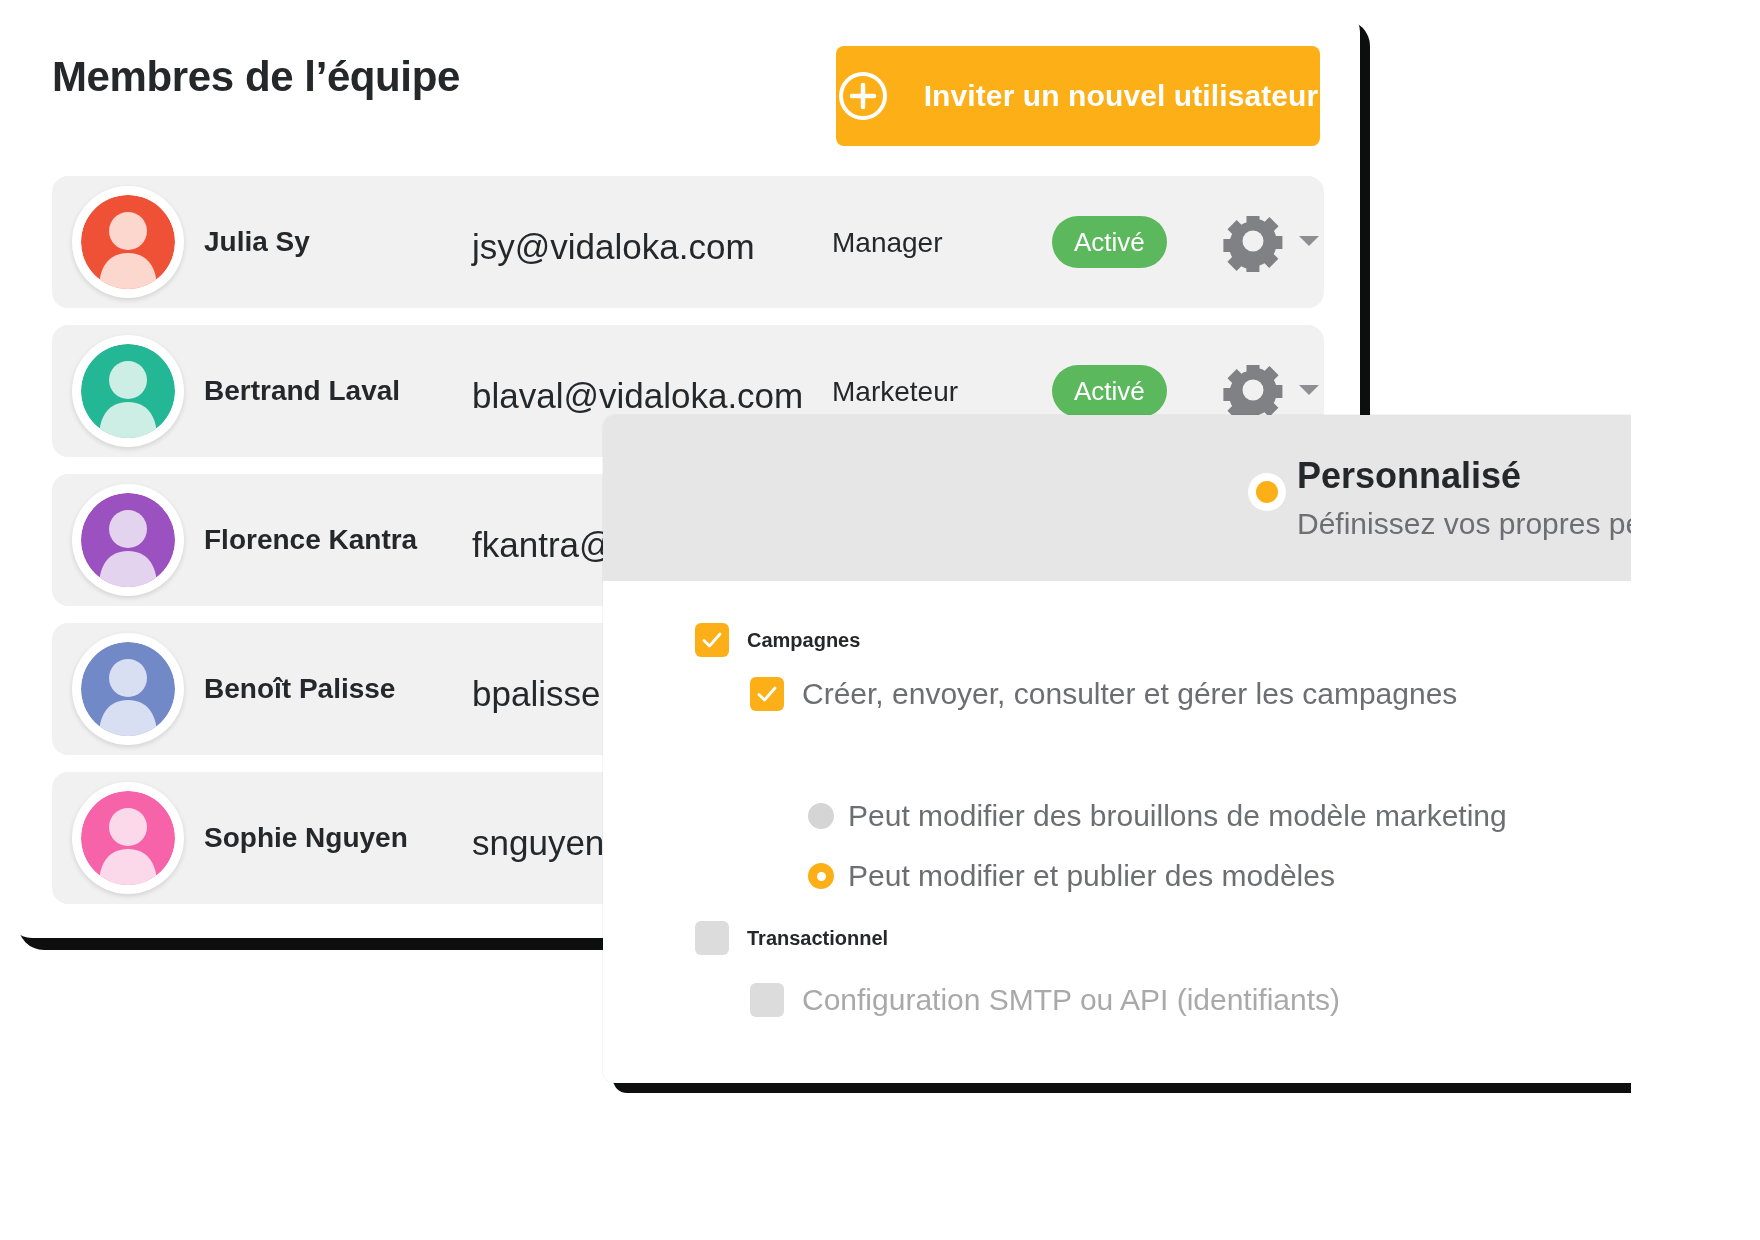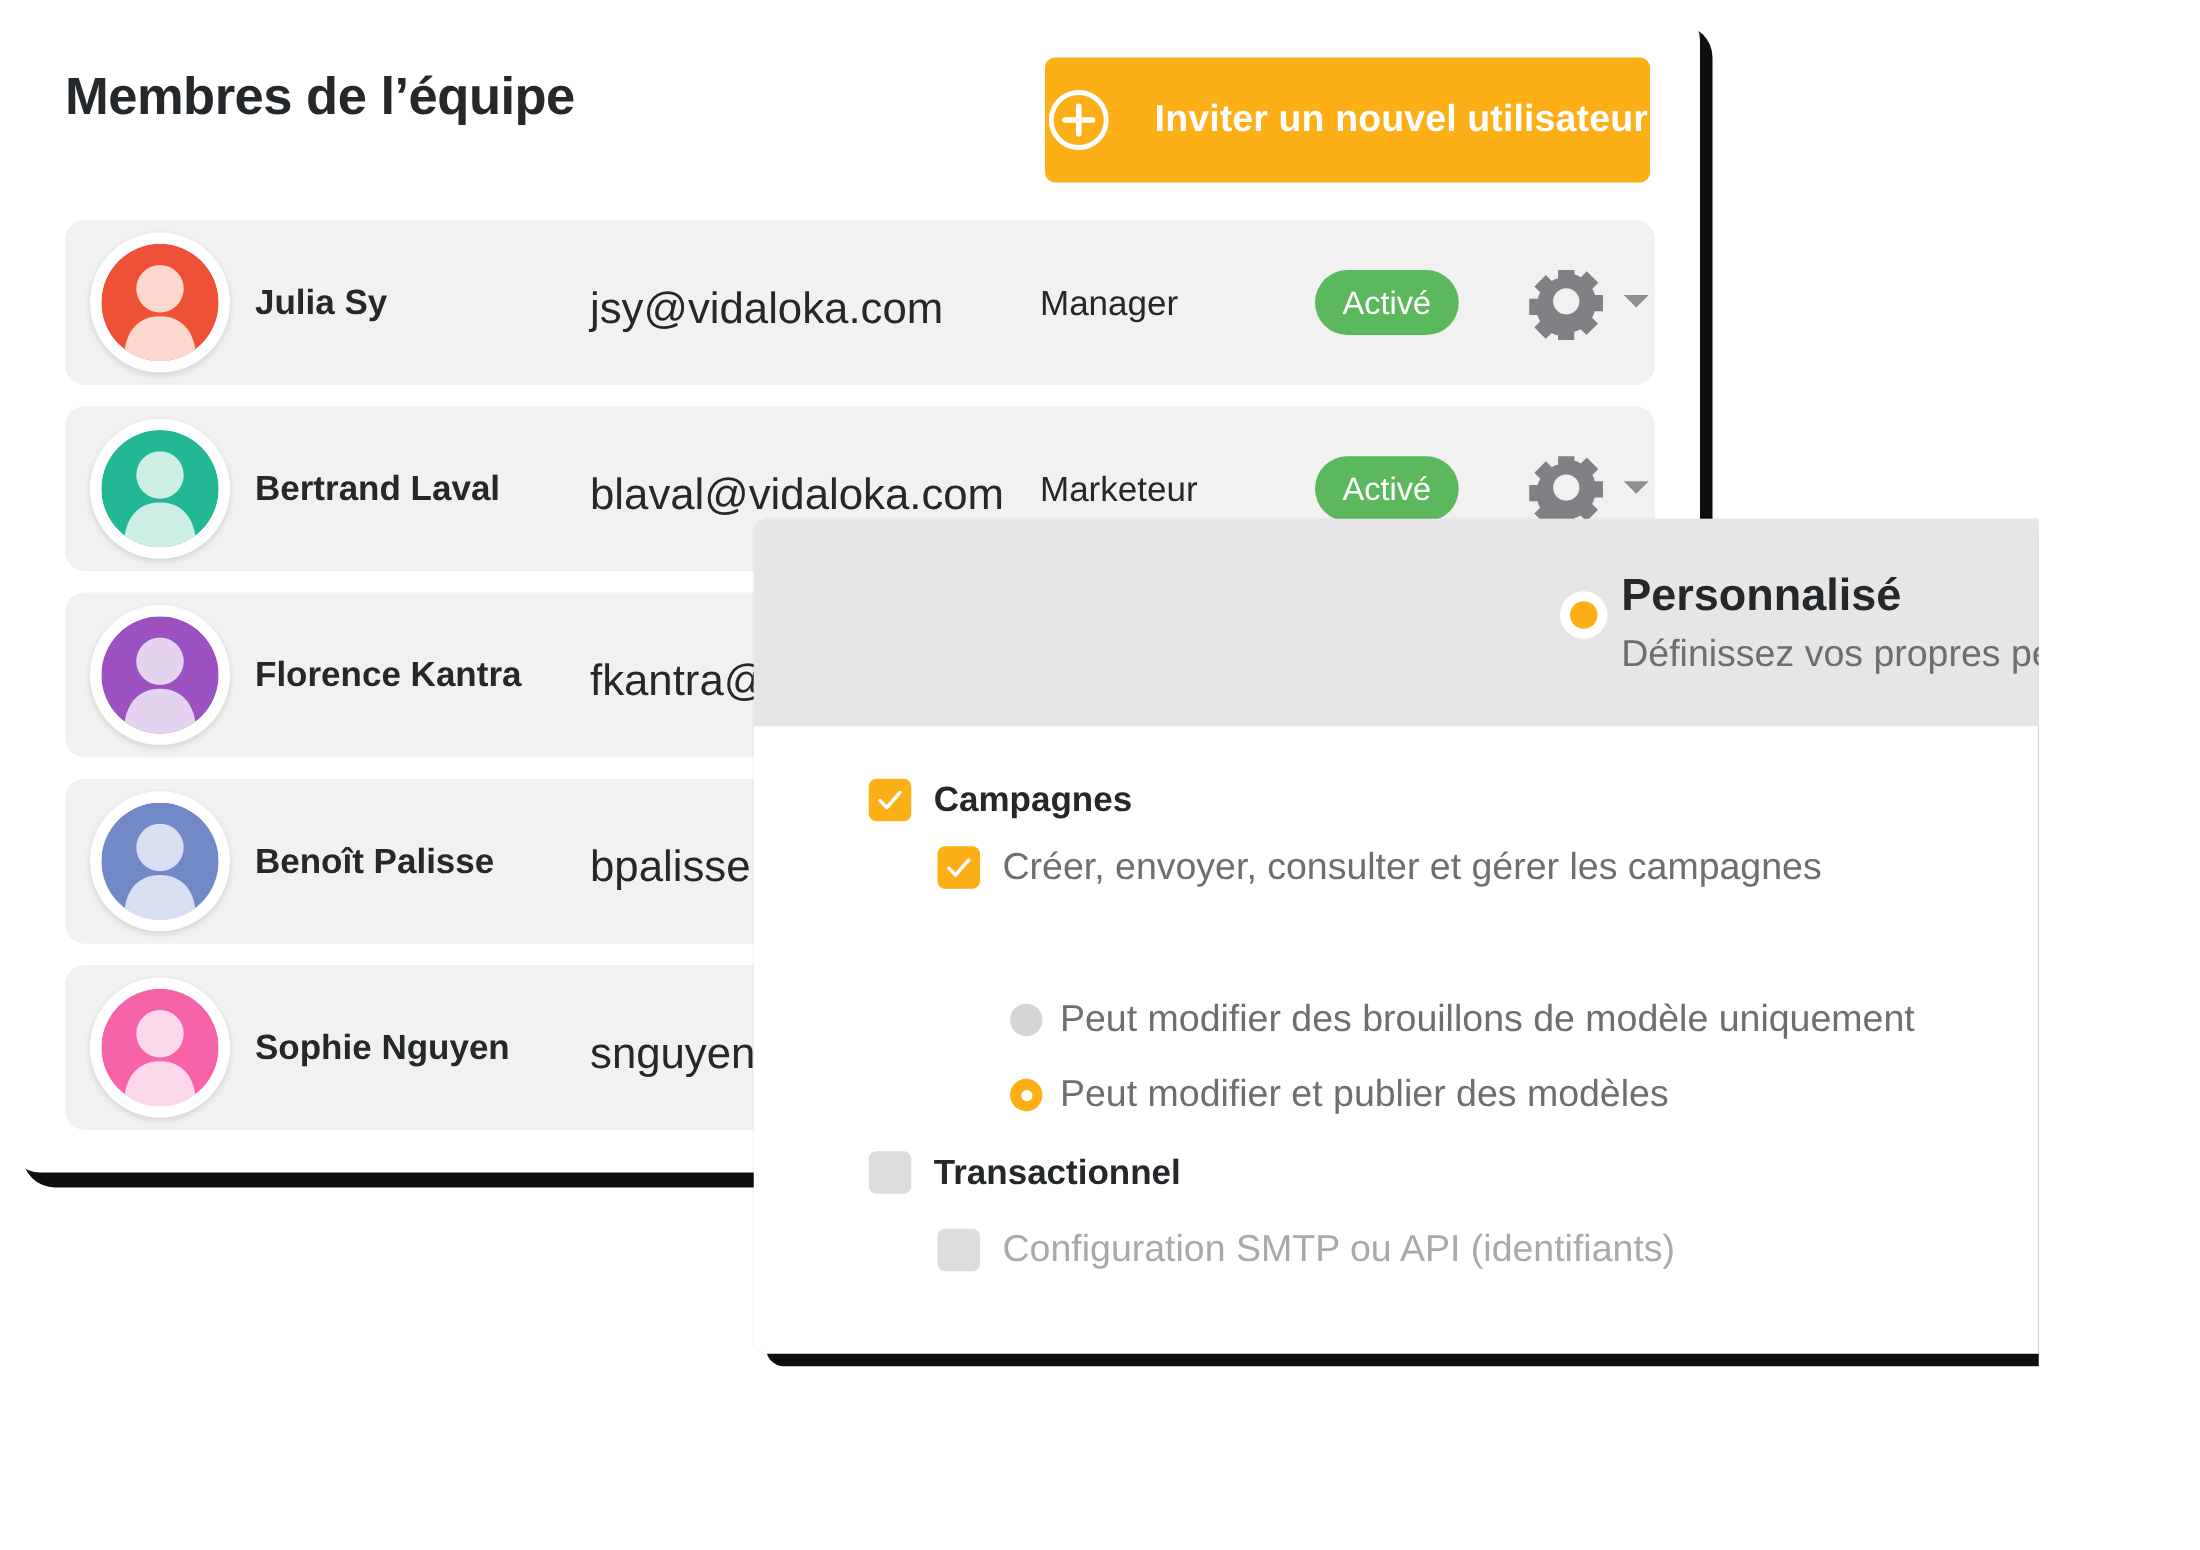--- a/index.html
+++ b/index.html
@@ -265,21 +265,21 @@
     display: flex;
     align-items: center;
     justify-content: center;
   }
   .rdot.on  { background: #fcaf17; }
   .rdot.off { background: #d5d5d5; }
   .rdot .hole { width: 9px; height: 9px; border-radius: 50%; background: #ffffff; }
 
   .lbl-strong {
     margin-left: 18px;
-    font-size: 28px;
+    font-size: 20px;
     font-weight: bold;
     color: #25282b;
   }
   .lbl-normal {
     margin-left: 18px;
     font-size: 30px;
     color: #6d6e71;
   }
   .lbl-muted {
     margin-left: 18px;
@@ -446,21 +446,21 @@
           <svg viewBox="0 0 22 22">
               <path d="M3 11.5 L8.5 17 L19 5" fill="none" stroke="#ffffff" stroke-width="2.8" stroke-linecap="round" stroke-linejoin="round"></path>
             </svg>
         </span>
         <span class="lbl-normal">Créer, envoyer, consulter et gérer les campagnes</span>
       </div>
 
 
       <div class="perm-item p-brouillons">
         <span class="rdot off"></span>
-        <span class="lbl-radio">Peut modifier des brouillons de modèle uniquement</span>
+        <span class="lbl-radio">Peut modifier des brouillons de modèle marketing</span>
       </div>
 
       <div class="perm-item p-publier">
         <span class="rdot on">
             <span class="hole"></span>
           </span>
         <span class="lbl-radio">Peut modifier et publier des modèles</span>
       </div>
 
       <div class="perm-item p-trans">

